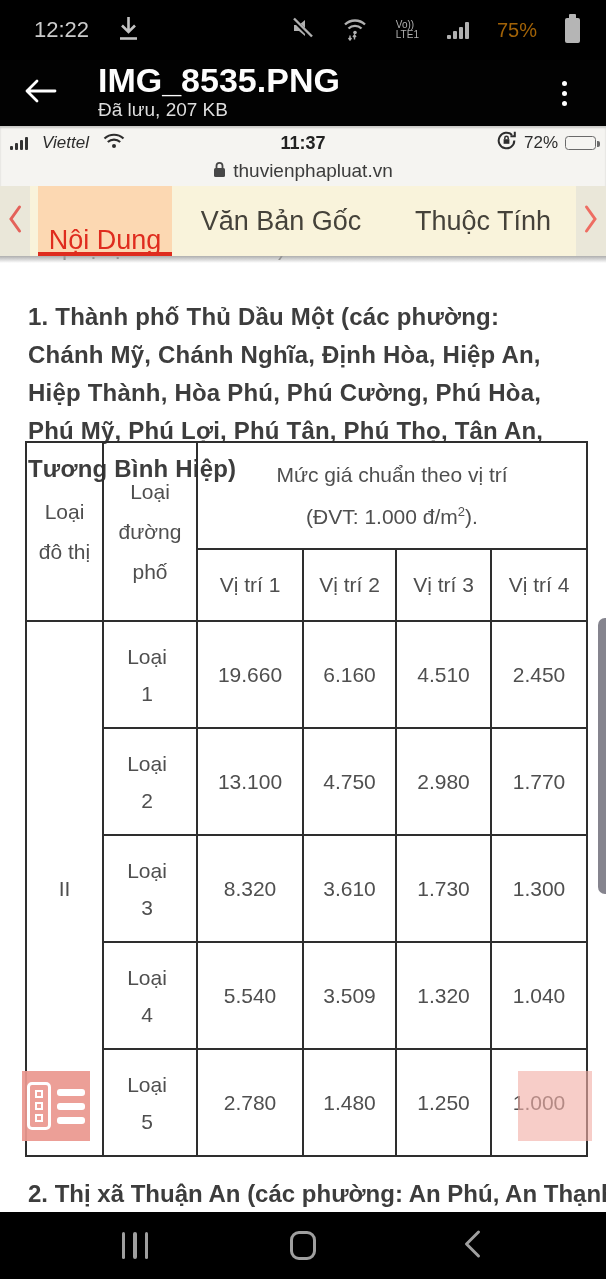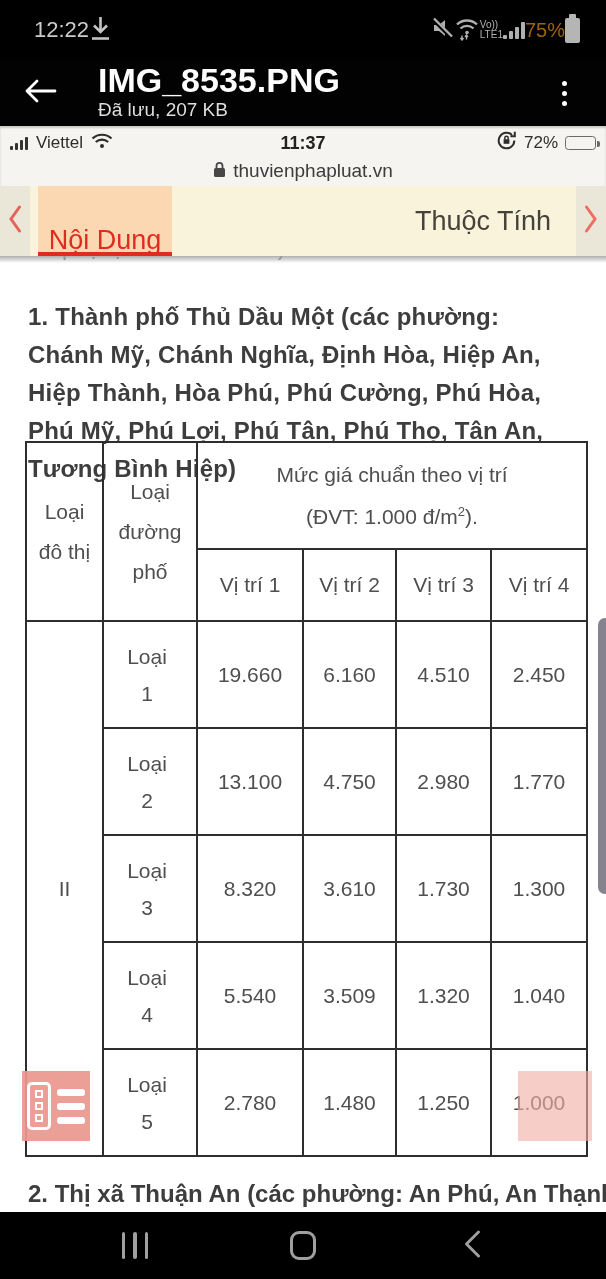--- a/index.html
+++ b/index.html
@@ -3,21 +3,21 @@
 <meta charset="utf-8">
 <style>
   * { margin:0; padding:0; box-sizing:border-box; }
   html,body { background:#222; }
   body { font-family:"Liberation Sans","DejaVu Sans",sans-serif; }
   #screen { position:relative; width:606px; height:1279px; background:#fff; overflow:hidden; margin:0 auto; }
 
   
   .sb-android { position:absolute; left:0; top:0; width:606px; height:60px; background:#000;
     display:flex; align-items:center; justify-content:space-between; padding:0 26px 0 34px; }
-  .sb-left, .sb-right { display:flex; align-items:center; gap:0; }
+  .sb-left, .sb-right { display:flex; align-items:center; gap:28px; }
   .sb-time { color:#cbcbcb; font-size:22px; }
   .sb-pct { color:#a16207; font-size:20px; }
   .volte { color:#b0b0b0; font-size:10px; line-height:10px; text-align:left; }
   .sigbars { display:flex; align-items:flex-end; gap:2px; height:18px; }
   .sigbars i { display:block; width:4px; background:#b0b0b0; border-radius:1px; }
   .sigbars i:nth-child(1){height:4px;} .sigbars i:nth-child(2){height:8px;}
   .sigbars i:nth-child(3){height:12px;} .sigbars i:nth-child(4){height:17px;}
   .batt-a { position:relative; width:15px; height:25px; background:#b5b5b5; border-radius:2px; }
   .batt-a::before { content:""; position:absolute; top:-4px; left:4px; width:7px; height:4px; background:#b5b5b5; border-radius:1px 1px 0 0; }
 
@@ -30,21 +30,21 @@
   .app-sub { color:#dedede; font-size:19px; line-height:26px; }
   .kebab { position:absolute; right:22px; top:0; height:66px; width:40px; display:flex; flex-direction:column;
     align-items:center; justify-content:center; gap:5px; }
   .kebab i { width:5px; height:5px; border-radius:50%; background:#fff; display:block; }
 
   
   .ios-chrome { position:absolute; left:0; top:126px; width:606px; height:60px; background:#f5f4f1;
     box-shadow: inset 0 2px 2px rgba(0,0,0,0.18); }
   .ios-status { position:absolute; left:0; top:2px; width:100%; height:30px; display:flex;
     align-items:center; padding:0 10px; color:#2d2d2d; font-size:17px; }
-  .ios-left { display:flex; align-items:center; gap:8px; width:200px; }
+  .ios-left { display:flex; align-items:center; gap:14px; width:200px;font-style:italic; }
   .ios-center { position:absolute; left:0; right:0; text-align:center; font-weight:bold; font-size:18px; color:#222; }
   .ios-right { margin-left:auto; display:flex; align-items:center; gap:7px; z-index:2; }
   .cellbars { display:flex; align-items:flex-end; gap:2px; height:13px; }
   .cellbars i { display:block; width:3px; background:#333; border-radius:1px; }
   .cellbars i:nth-child(1){height:4px;} .cellbars i:nth-child(2){height:7px;}
   .cellbars i:nth-child(3){height:10px;} .cellbars i:nth-child(4){height:13px;}
   .batt-i { position:relative; width:31px; height:14px; border:1.5px solid #6a6a6a; border-radius:3.5px; padding:1.5px; }
   .batt-i .fill { width:70%; height:100%; background:#1c1c1c; border-radius:1.5px; }
   .batt-i::after { content:""; position:absolute; right:-5px; top:4px; width:3px; height:6px; background:#6a6a6a;
     border-radius:0 2px 2px 0; }
@@ -225,20 +225,23 @@
     <div class="tab-strip-l">
       <span>
         <svg width="14" height="30" viewBox="0 0 14 30">
             <path d="M11.5 3 3 15l8.5 12" stroke="#e4625a" stroke-width="3" fill="none" stroke-linecap="round"></path>
           </svg>
       </span>
     </div>
     <div class="tab-active">
       <span class="lbl">Nội Dung</span>
     </div>
+    <div class="tab-plain tab-2">
+      <span class="lbl">Văn Bản Gốc</span>
+    </div>
     <div class="tab-plain tab-3">
       <span class="lbl">Thuộc Tính</span>
     </div>
     <div class="tab-strip-r">
       <span>
         <svg width="14" height="30" viewBox="0 0 14 30">
             <path d="M2.5 3 11 15 2.5 27" stroke="#ee6d62" stroke-width="3" fill="none" stroke-linecap="round"></path>
           </svg>
       </span>
     </div>

